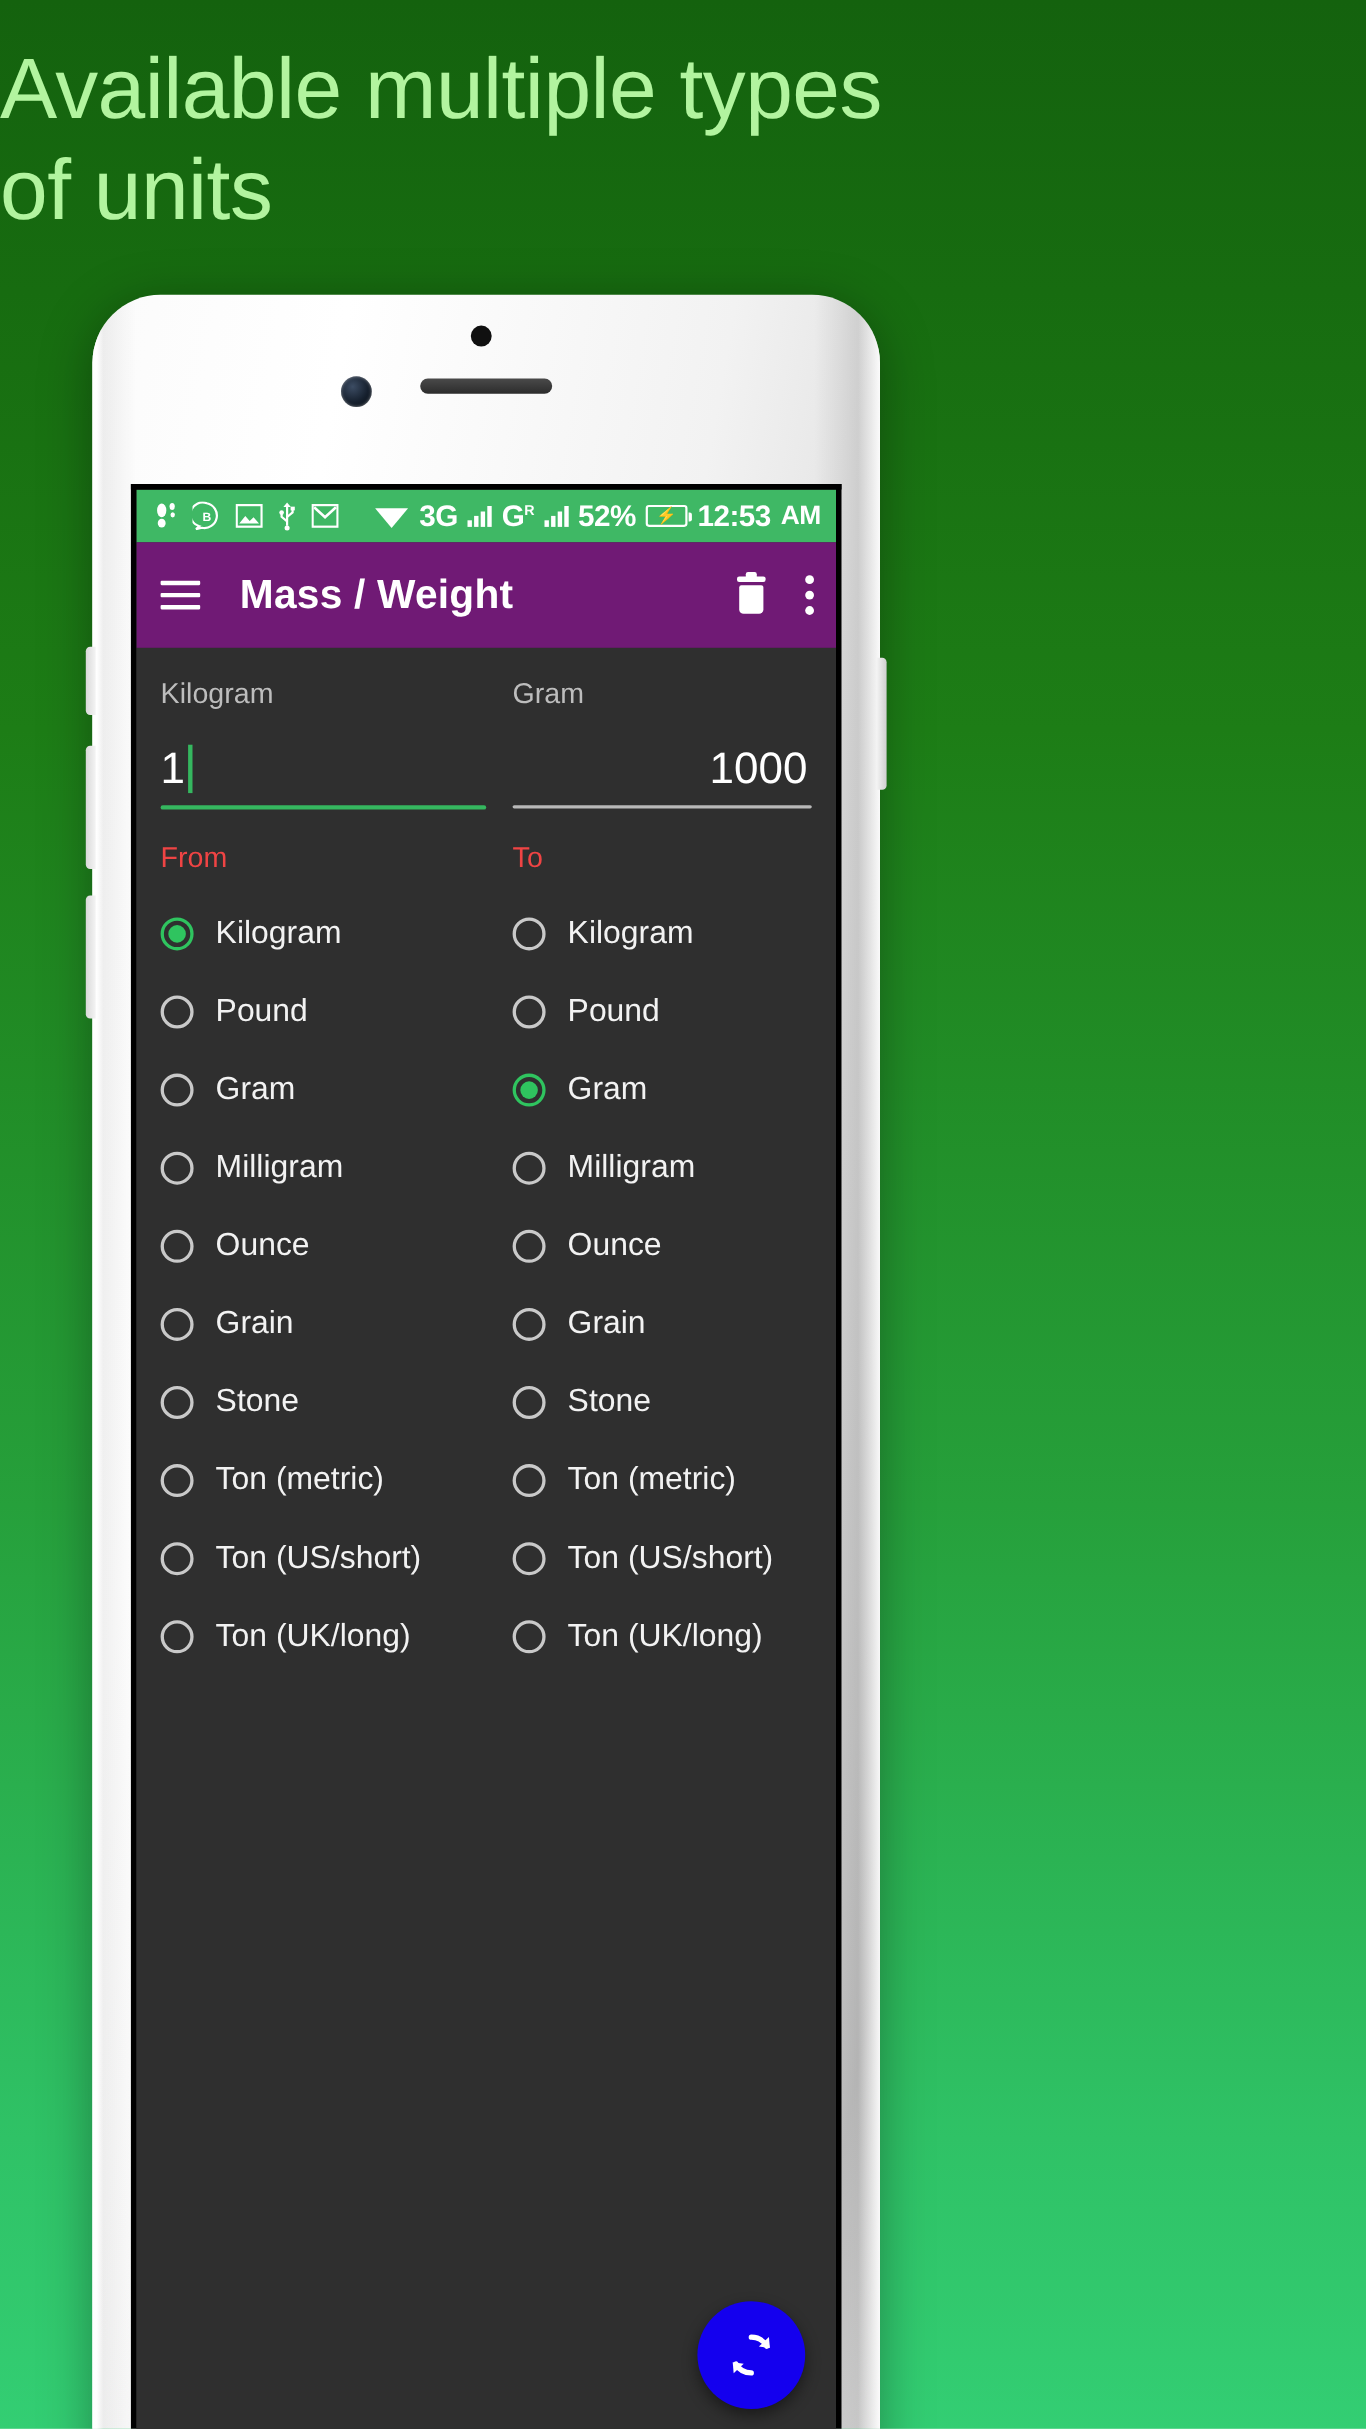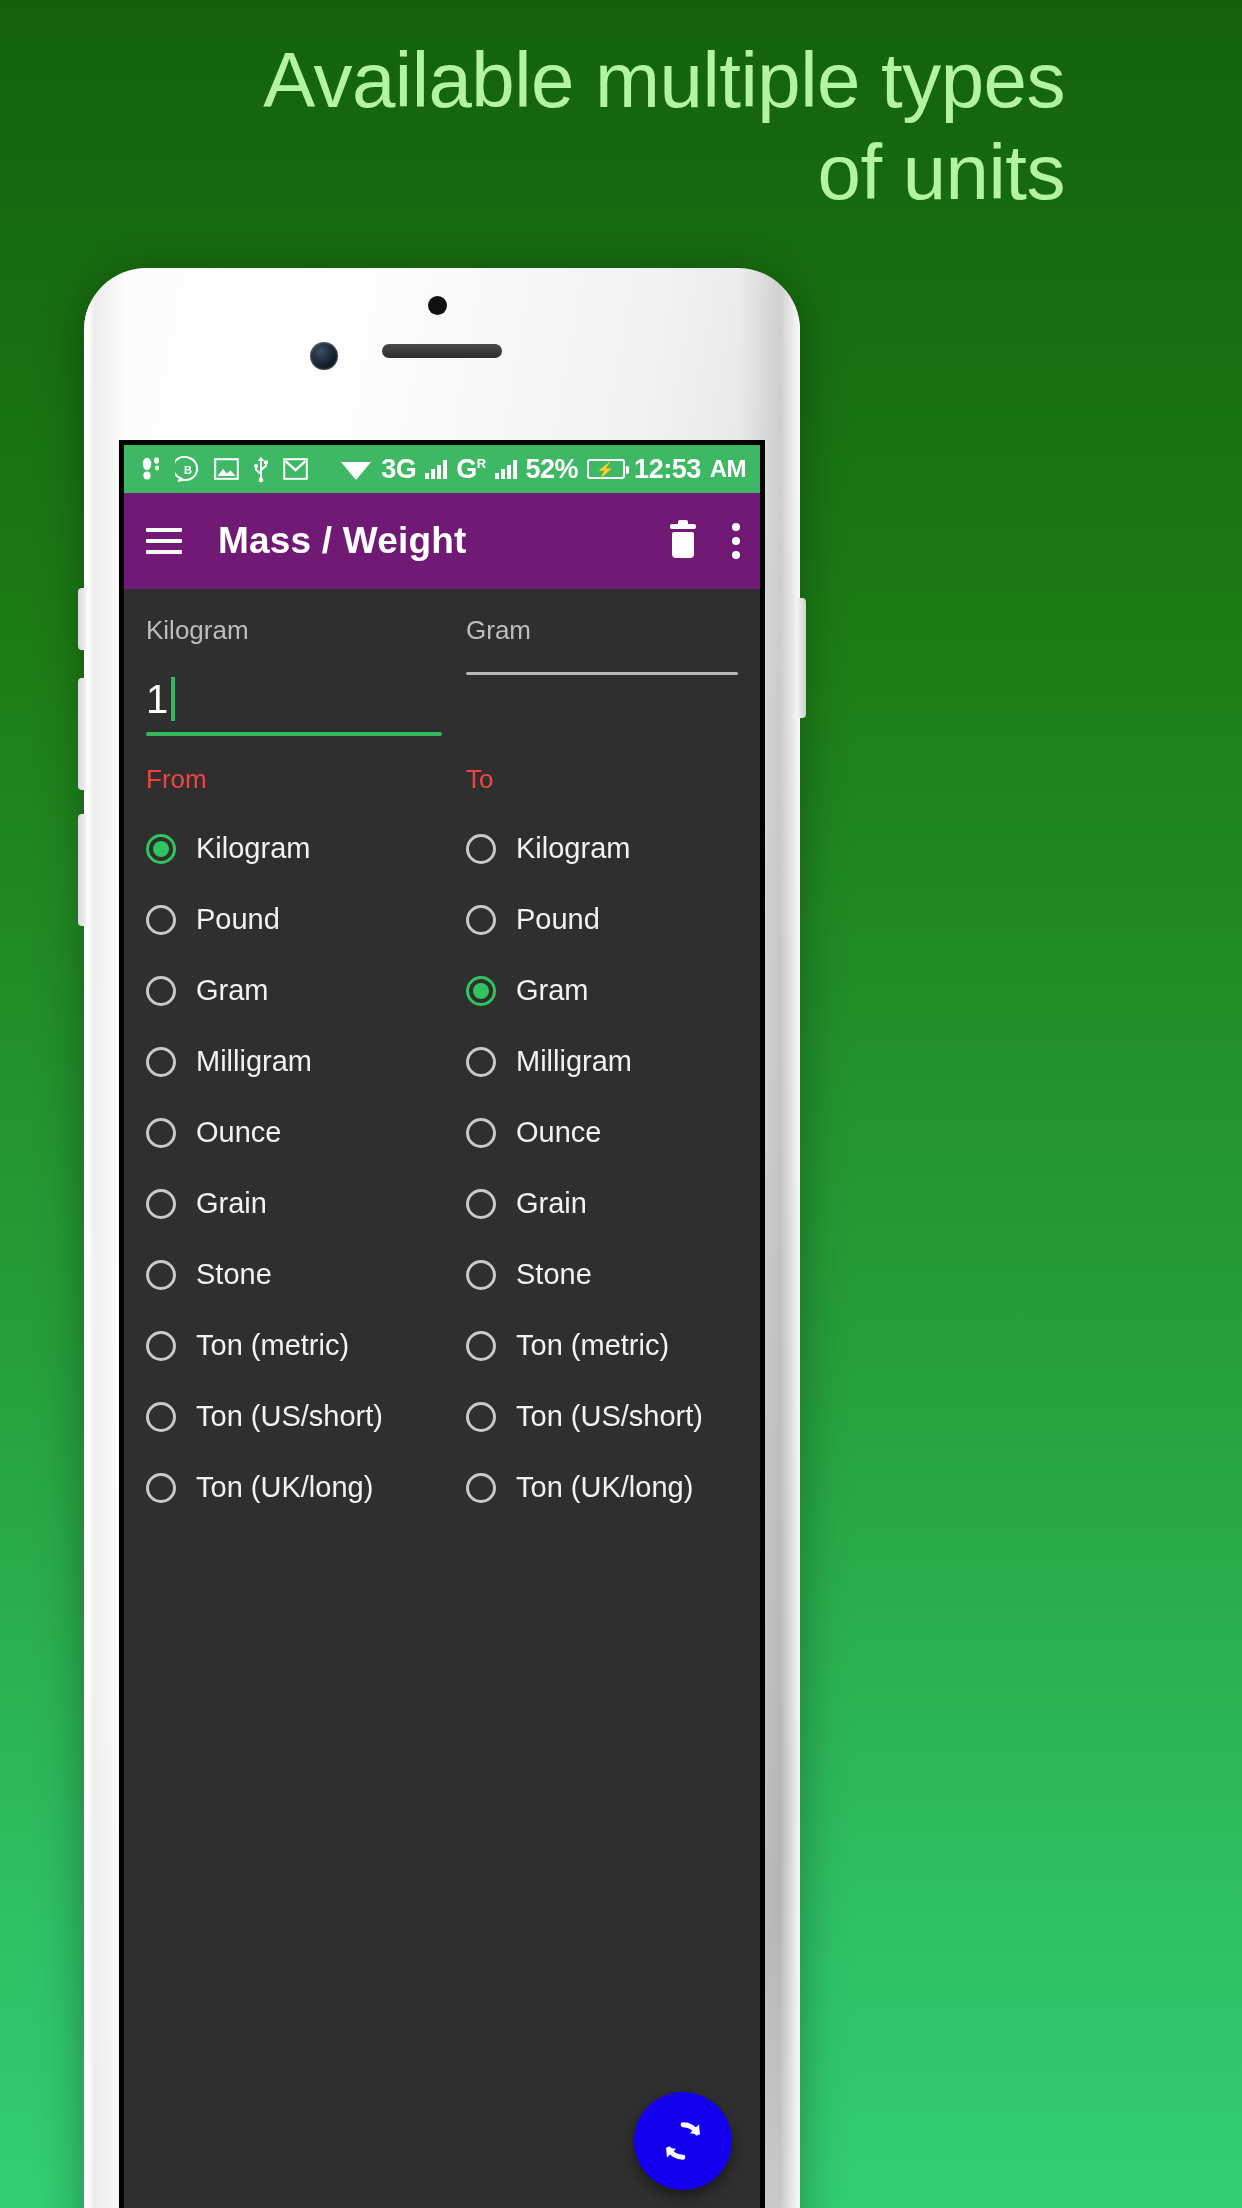--- a/index.html
+++ b/index.html
@@ -8,21 +8,21 @@
     font-family: "Liberation Sans", sans-serif;
     background: linear-gradient(180deg, #14620e 0%, #176c10 12%, #1d7d16 30%, #26a03b 62%, #2fc266 88%, #33ce73 100%);
     overflow: hidden;
     position: relative;
   }
 
   
   .promo {
     position: absolute;
     top: 40px; left: 0; width: 1065px;
-    text-align: right;
+    text-align: left;
     color: #b2f49f;
     font-size: 78px;
     line-height: 1.05;
     font-weight: 400;
     letter-spacing: -0.5px;
   }
   .promo .l2 { display: block; margin-top: 10px; }
 
   
   .phone {
@@ -292,20 +292,23 @@
           <div class="field">
             <div class="field-label">Kilogram</div>
             <div class="field-value">
               <span>1</span>
               <span class="caret"></span>
             </div>
             <div class="underline"></div>
           </div>
           <div class="field right">
             <div class="field-label">Gram</div>
+            <div class="field-value right-align">
+              <span>1000</span>
+            </div>
             <div class="underline inactive"></div>
           </div>
         </div>
 
         <div class="sublabels">
           <div class="sublabel">From</div>
           <div class="sublabel right">To</div>
         </div>
 
         <div class="lists">

